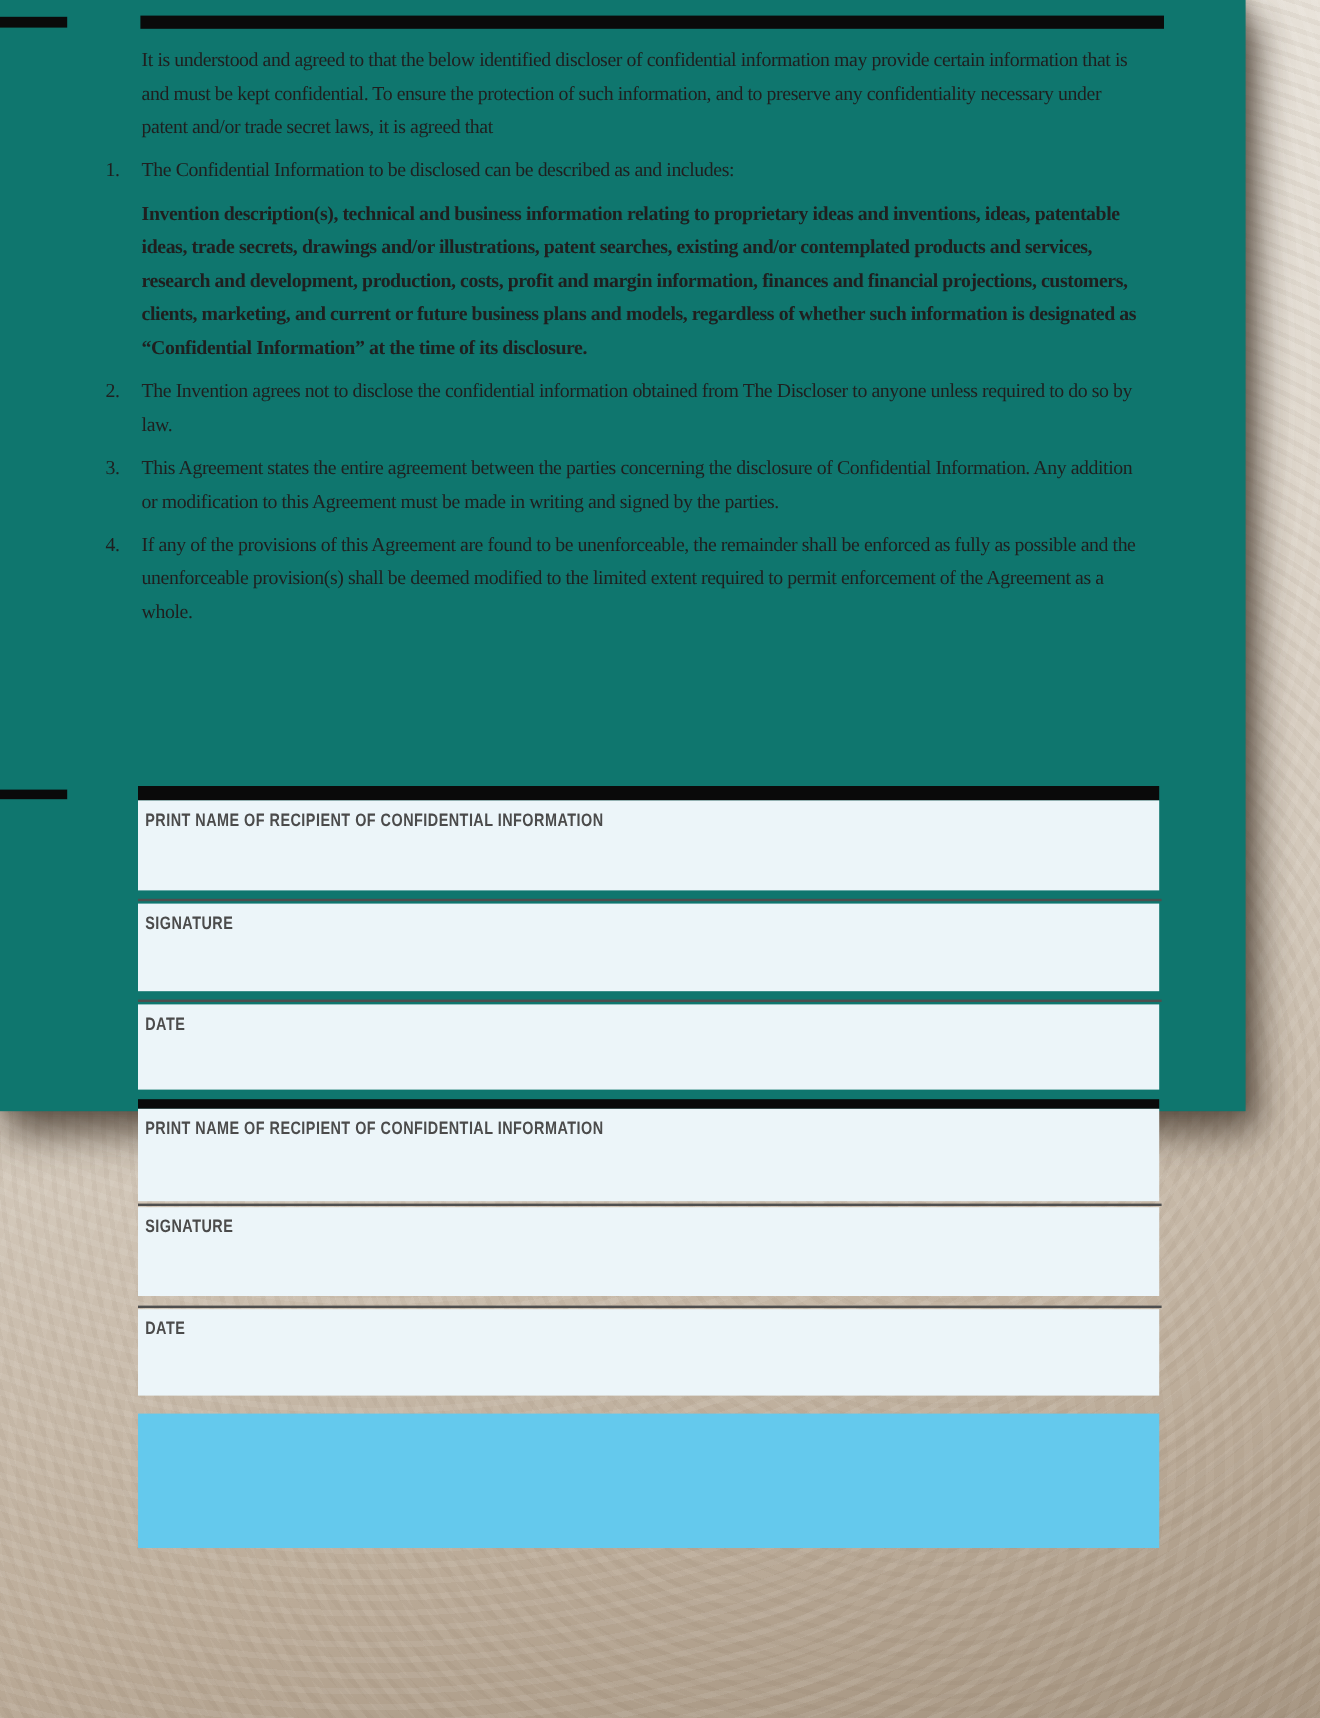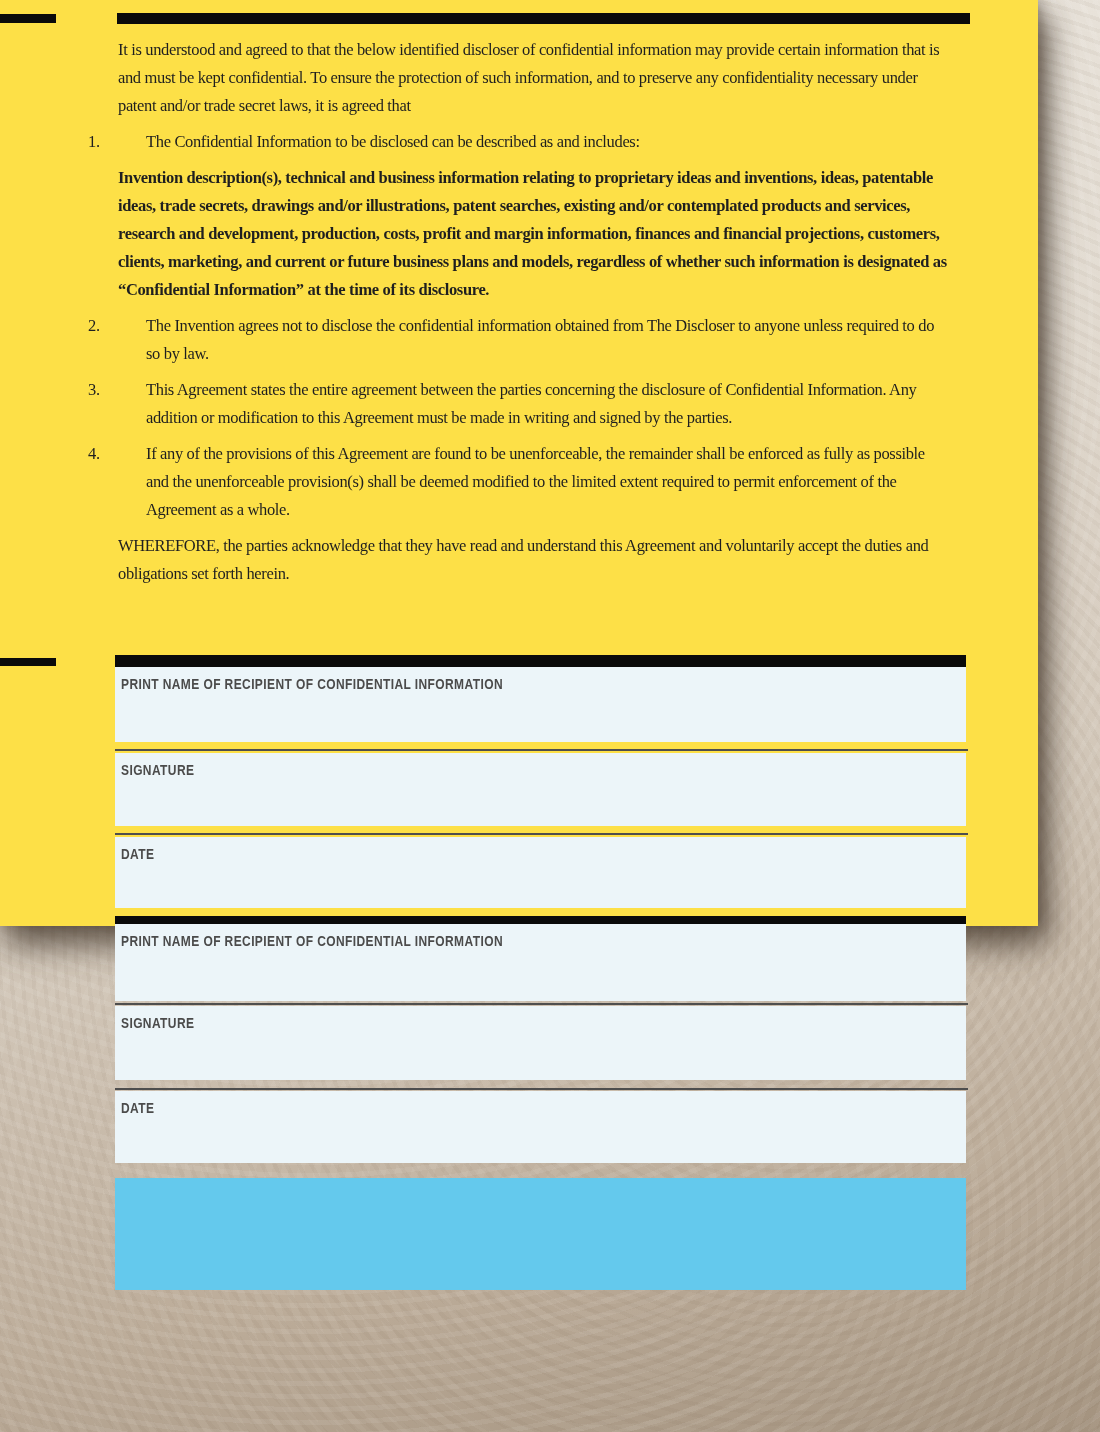--- a/index.html
+++ b/index.html
@@ -19,40 +19,40 @@
   }
   .desk-texture{
     position:absolute;inset:0;
     background-image:
       repeating-radial-gradient(circle at 28% 22%, rgba(255,255,255,.07) 0 5px, transparent 5px 13px),
       repeating-radial-gradient(circle at 72% 64%, rgba(118,98,78,.06) 0 4px, transparent 4px 11px),
       repeating-radial-gradient(circle at 55% 85%, rgba(255,250,240,.05) 0 7px, transparent 7px 16px);
   }
   .page{
     position:absolute;left:0;top:0;width:1038px;height:926px;
-    background:#fde047;
+    background:#0f766e;
     box-shadow:4px 0 10px rgba(72,58,44,.35), 12px 16px 26px rgba(62,50,38,.55), 0 20px 34px rgba(62,50,38,.4);
   }
   
   .bar{position:absolute;background:var(--bar-black);}
   .bar-frag-top{left:0;top:14px;width:56px;height:9px;}
   .bar-top{left:117px;top:13px;width:853px;height:11px;}
   .bar-frag-mid{left:0;top:658px;width:56px;height:8px;}
   .form-bar-1{left:115px;top:655px;width:851px;height:12px;}
   .form-bar-2{left:115px;top:916px;width:851px;height:8px;}
 
   
   .doc-text{
     position:absolute;left:88px;top:36px;width:862px;
     font-size:16.5px;line-height:28px;letter-spacing:-0.35px;color:#1f1f1f;
   }
   .doc-text p{margin:0 0 8px 30px;width:830px;}
   .list-item{display:flex;margin:0 0 8px 0;}
   .list-item .num{width:30px;flex:0 0 30px;}
-  .list-item .itm-text{width:830px;margin-left:28px;}
+  .list-item .itm-text{width:830px;}
   .item-detail{margin:0 0 8px 30px;width:830px;font-weight:bold;}
 
   
   .field{
     position:absolute;left:115px;width:851px;
     background:var(--field-bg);
     padding:8px 16px 0 6px;
   }
   .field-label{
     display:inline-block;
@@ -108,21 +108,20 @@
     <div class="list-item">
       <span class="num">3.</span>
       <span class="itm-text">This Agreement states the entire agreement between the parties concerning the disclosure of Confidential Information. Any addition or modification to this Agreement must be made in writing and signed by the parties.</span>
     </div>
 
     <div class="list-item">
       <span class="num">4.</span>
       <span class="itm-text">If any of the provisions of this Agreement are found to be unenforceable, the remainder shall be enforced as fully as possible and the unenforceable provision(s) shall be deemed modified to the limited extent required to permit enforcement of the Agreement as a whole.</span>
     </div>
 
-    <p>WHEREFORE, the parties acknowledge that they have read and understand this Agreement and voluntarily accept the duties and obligations set forth herein.</p>
   </div>
 
   <div class="bar bar-frag-mid"></div>
   <div class="bar form-bar-1"></div>
 
   <div class="field fld-1">
     <span class="field-label">PRINT NAME OF RECIPIENT OF CONFIDENTIAL INFORMATION</span>
   </div>
   <div class="divider div-1"></div>
 

